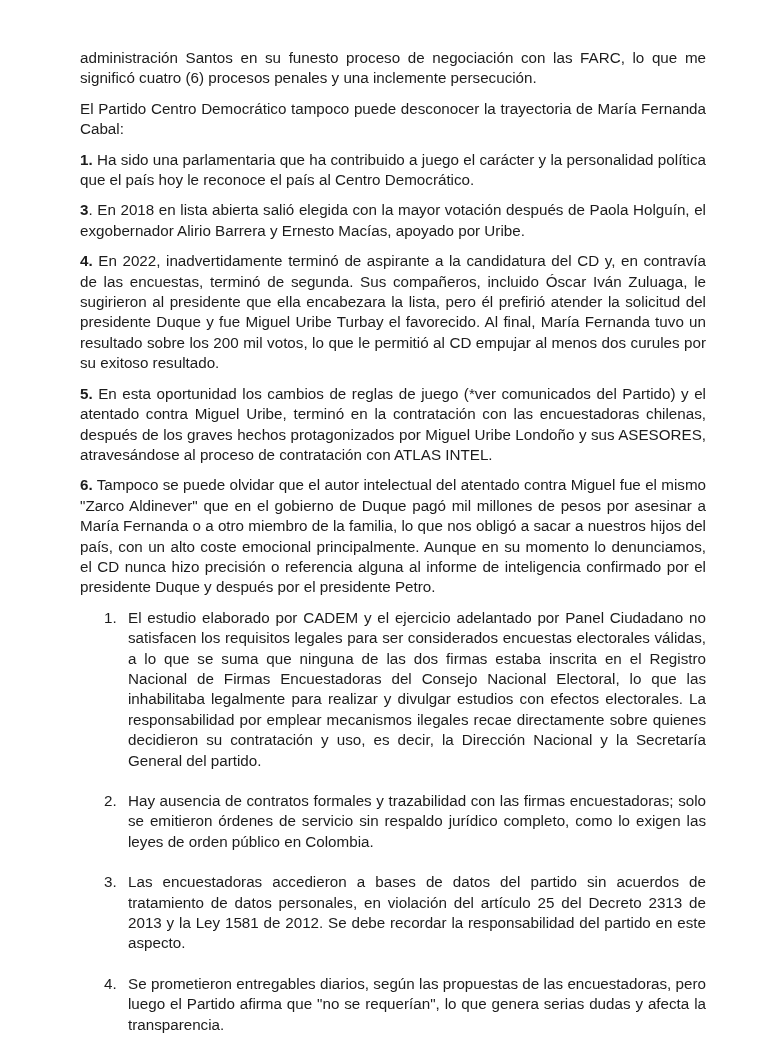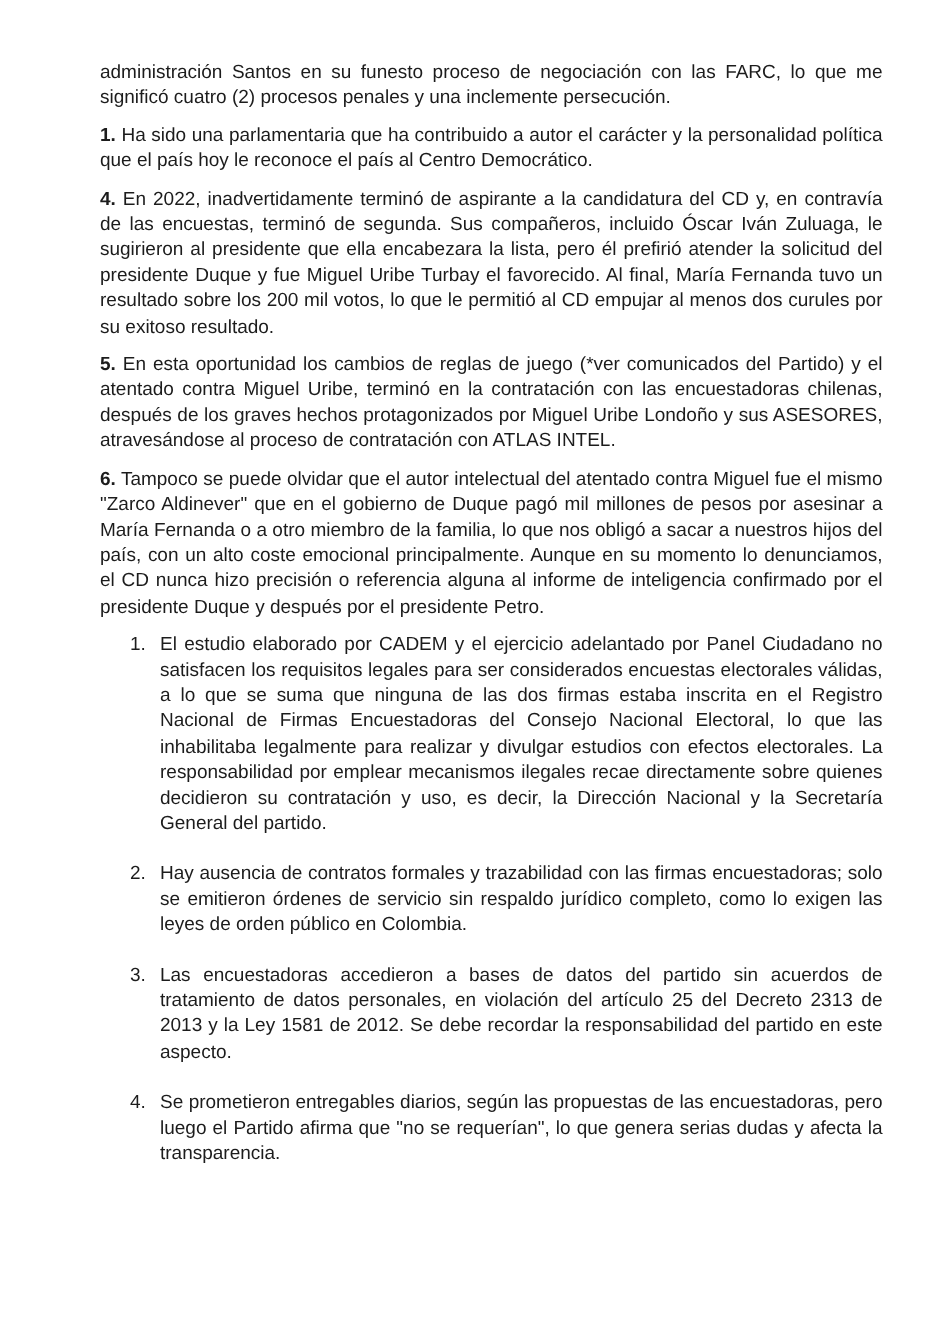--- a/index.html
+++ b/index.html
@@ -38,23 +38,25 @@
     position: absolute;
     left: 24px; top: 0;
   }
 </style>
 </head>
 <body>
 
 <div class="page">
   <div class="content">
 
-    <p>administración Santos en su funesto proceso de negociación con las FARC, lo que me significó cuatro (2) procesos penales y una inclemente persecución.</p>
+    <p>administración Santos en su funesto proceso de negociación con las FARC, lo que me significó cuatro (6) procesos penales y una inclemente persecución.</p>
+    <p>El Partido Centro Democrático tampoco puede desconocer la trayectoria de María Fernanda Cabal:</p>
 
-    <p><span class="num">1.</span><span> Ha sido una parlamentaria que ha contribuido a autor el carácter y la personalidad política que el país hoy le reconoce el país al Centro Democrático.</span></p>
+    <p><span class="num">1.</span><span> Ha sido una parlamentaria que ha contribuido a juego el carácter y la personalidad política que el país hoy le reconoce el país al Centro Democrático.</span></p>
+    <p><span class="num">3</span><span>. En 2018 en lista abierta salió elegida con la mayor votación después de Paola Holguín, el exgobernador Alirio Barrera y Ernesto Macías, apoyado por Uribe.</span></p>
     <p><span class="num">4.</span><span> En 2022, inadvertidamente terminó de aspirante a la candidatura del CD y, en contravía de las encuestas, terminó de segunda. Sus compañeros, incluido Óscar Iván Zuluaga, le sugirieron al presidente que ella encabezara la lista, pero él prefirió atender la solicitud del presidente Duque y fue Miguel Uribe Turbay el favorecido. Al final, María Fernanda tuvo un resultado sobre los 200 mil votos, lo que le permitió al CD empujar al menos dos curules por su exitoso resultado.</span></p>
     <p><span class="num">5.</span><span> En esta oportunidad los cambios de reglas de juego (*ver comunicados del Partido) y el atentado contra Miguel Uribe, terminó en la contratación con las encuestadoras chilenas, después de los graves hechos protagonizados por Miguel Uribe Londoño y sus ASESORES, atravesándose al proceso de contratación con ATLAS INTEL.</span></p>
     <p><span class="num">6.</span><span> Tampoco se puede olvidar que el autor intelectual del atentado contra Miguel fue el mismo "Zarco Aldinever" que en el gobierno de Duque pagó mil millones de pesos por asesinar a María Fernanda o a otro miembro de la familia, lo que nos obligó a sacar a nuestros hijos del país, con un alto coste emocional principalmente. Aunque en su momento lo denunciamos, el CD nunca hizo precisión o referencia alguna al informe de inteligencia confirmado por el presidente Duque y después por el presidente Petro.</span></p>
 
 
     <ol class="legal">
       <li><span class="lnum">1.</span><span>El estudio elaborado por CADEM y el ejercicio adelantado por Panel Ciudadano no satisfacen los requisitos legales para ser considerados encuestas electorales válidas, a lo que se suma que ninguna de las dos firmas estaba inscrita en el Registro Nacional de Firmas Encuestadoras del Consejo Nacional Electoral, lo que las inhabilitaba legalmente para realizar y divulgar estudios con efectos electorales. La responsabilidad por emplear mecanismos ilegales recae directamente sobre quienes decidieron su contratación y uso, es decir, la Dirección Nacional y la Secretaría General del partido.</span></li>
       <li><span class="lnum">2.</span><span>Hay ausencia de contratos formales y trazabilidad con las firmas encuestadoras; solo se emitieron órdenes de servicio sin respaldo jurídico completo, como lo exigen las leyes de orden público en Colombia.</span></li>
       <li><span class="lnum">3.</span><span>Las encuestadoras accedieron a bases de datos del partido sin acuerdos de tratamiento de datos personales, en violación del artículo 25 del Decreto 2313 de 2013 y la Ley 1581 de 2012. Se debe recordar la responsabilidad del partido en este aspecto.</span></li>
       <li><span class="lnum">4.</span><span>Se prometieron entregables diarios, según las propuestas de las encuestadoras, pero luego el Partido afirma que "no se requerían", lo que genera serias dudas y afecta la transparencia.</span></li>

